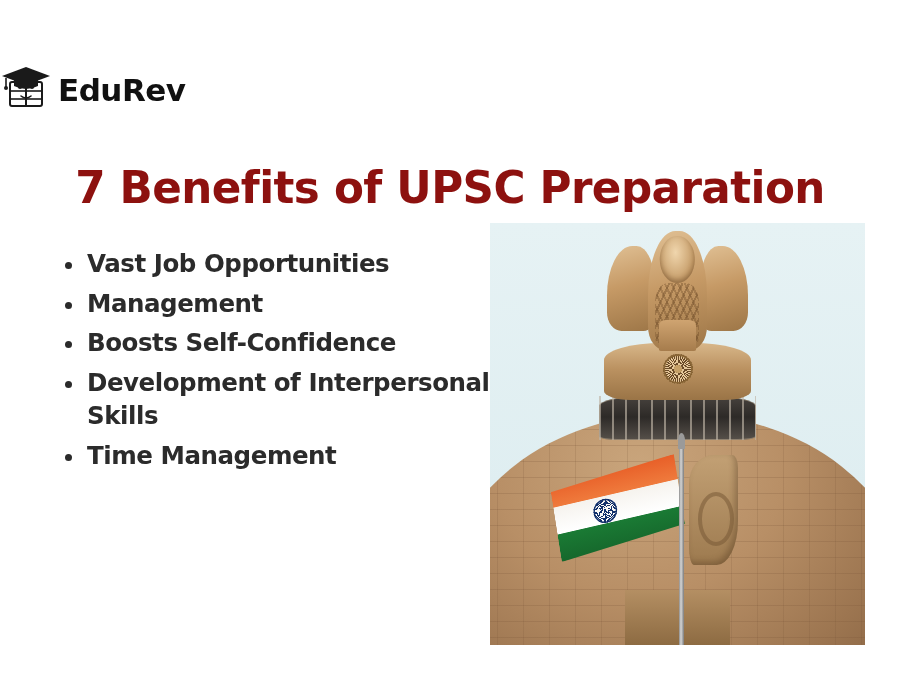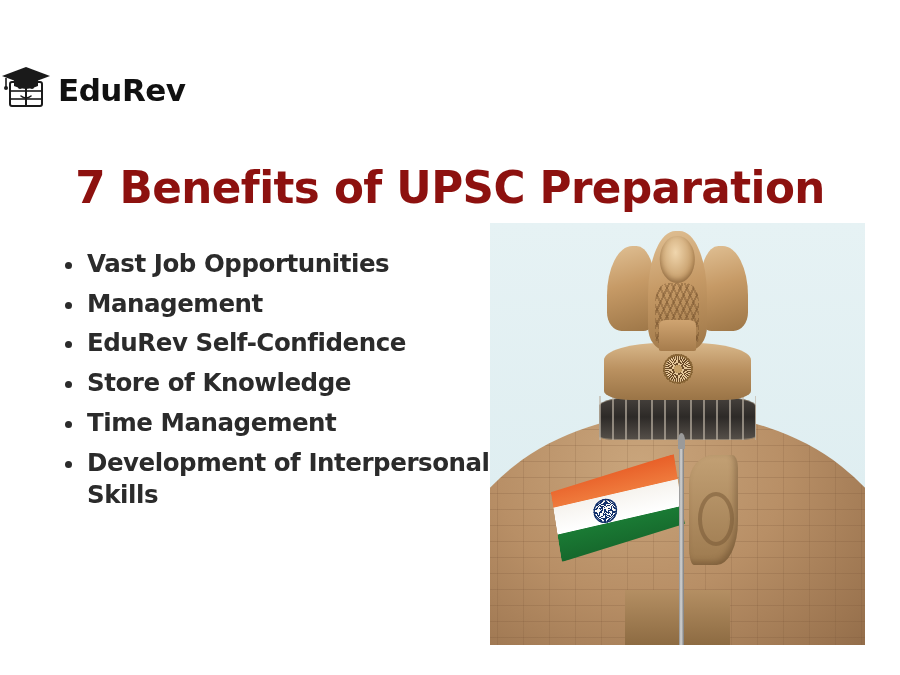--- a/index.html
+++ b/index.html
@@ -322,24 +322,23 @@
     </svg>
   </span>
   <span class="logo-text">EduRev</span>
 </div>
 
 <h1 class="page-title">7 Benefits of UPSC Preparation</h1>
 
 <ul class="benefits">
   <li class="benefit-item">Vast Job Opportunities</li>
   <li class="benefit-item">Management</li>
-  <li class="benefit-item">EduRev Self-Confidence</li>
-  <li class="benefit-item">Store of Knowledge</li>
+  <li class="benefit-item">Boosts Self-Confidence</li>
+  <li class="benefit-item">Development of Interpersonal Skills</li>
   <li class="benefit-item">Time Management</li>
-  <li class="benefit-item">Development of Interpersonal Skills</li>
 </ul>
 
 <div class="photo" title="Lion Capital of Ashoka state emblem atop a dome with the Indian national flag">
   <div class="photo-inner">
     <div class="sky"></div>
 
     <div class="dome">
       
     </div>
 

